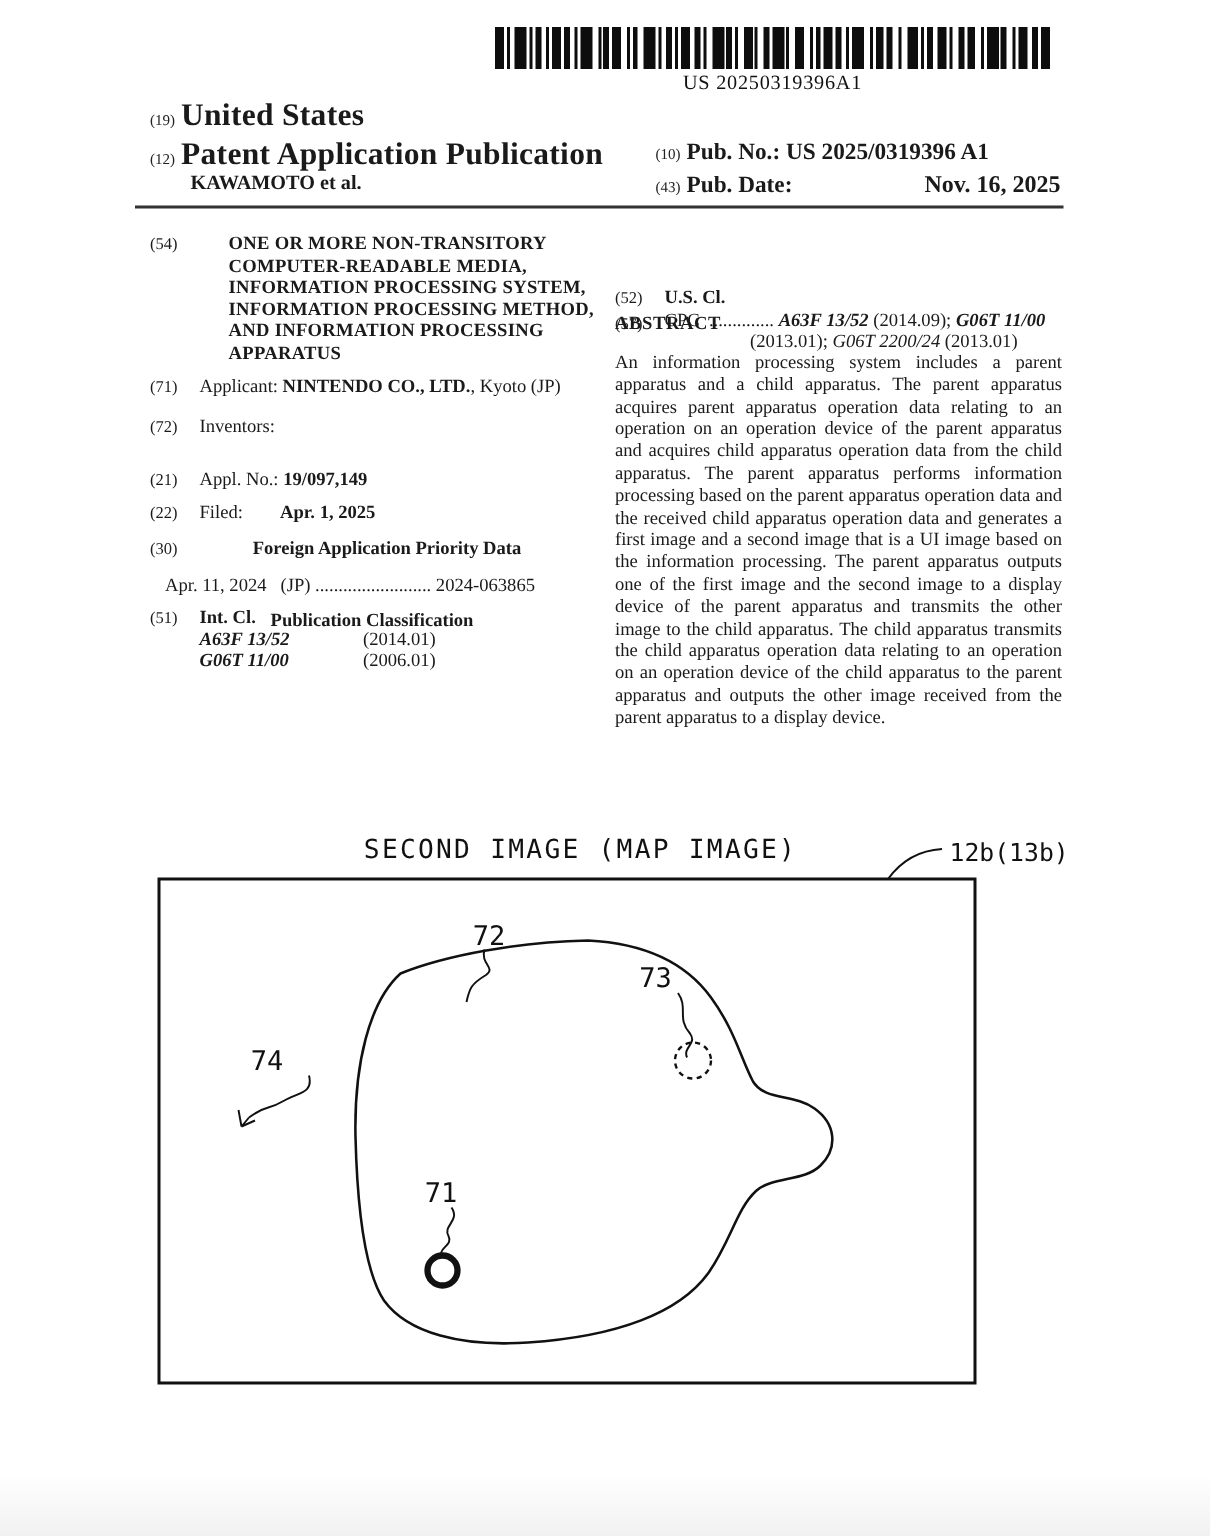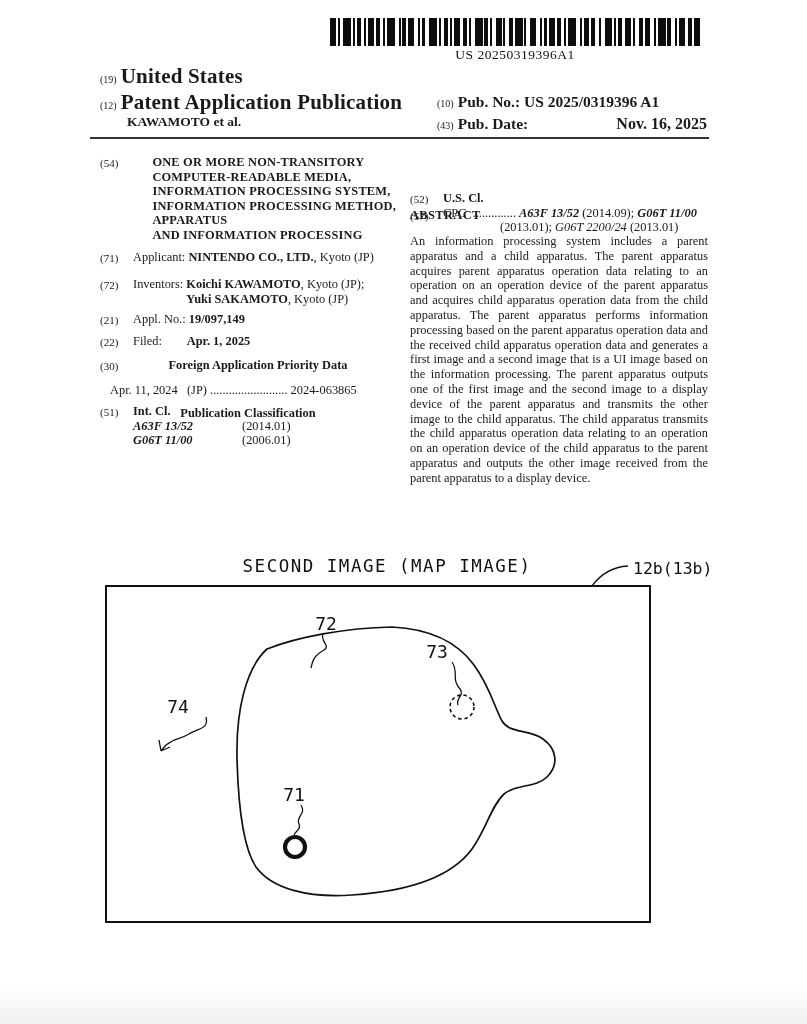--- a/index.html
+++ b/index.html
@@ -211,37 +211,33 @@
   </div>
   <div class="hdr-rule"></div>
 
   <div class="sec sec54 row">
     <span class="num-col">(54)</span>
     <span>
       <div class="title-line">ONE OR MORE NON-TRANSITORY</div>
       <div class="title-line">COMPUTER-READABLE MEDIA,</div>
       <div class="title-line">INFORMATION PROCESSING SYSTEM,</div>
       <div class="title-line">INFORMATION PROCESSING METHOD,</div>
+      <div class="title-line">AND INFORMATION PROCESSING</div>
       <div class="title-line">APPARATUS</div>
-      <div class="title-line">AND INFORMATION PROCESSING</div>
     </span>
   </div>
 
   <div class="sec sec71 row">
     <span class="num-col">(71)</span>
     <span class="pre"><span>Applicant: </span><span class="bold">NINTENDO CO., LTD.</span><span>, Kyoto (JP)</span></span>
   </div>
 
   <div class="sec sec72 row">
     <span class="num-col">(72)</span>
     <span class="pre">Inventors: </span>
-    <span>
-      <div><span class="bold">Koichi KAWAMOTO</span><span>, Kyoto (JP);</span></div>
-      <div><span class="bold">Yuki SAKAMOTO</span><span>, Kyoto (JP)</span></div>
-    </span>
   </div>
 
   <div class="sec sec21 row">
     <span class="num-col">(21)</span>
     <span class="pre"><span>Appl. No.: </span><span class="bold">19/097,149</span></span>
   </div>
 
   <div class="sec sec22 row">
     <span class="num-col">(22)</span>
     <span class="pre"><span>Filed:        </span><span class="bold">Apr. 1, 2025</span></span>

